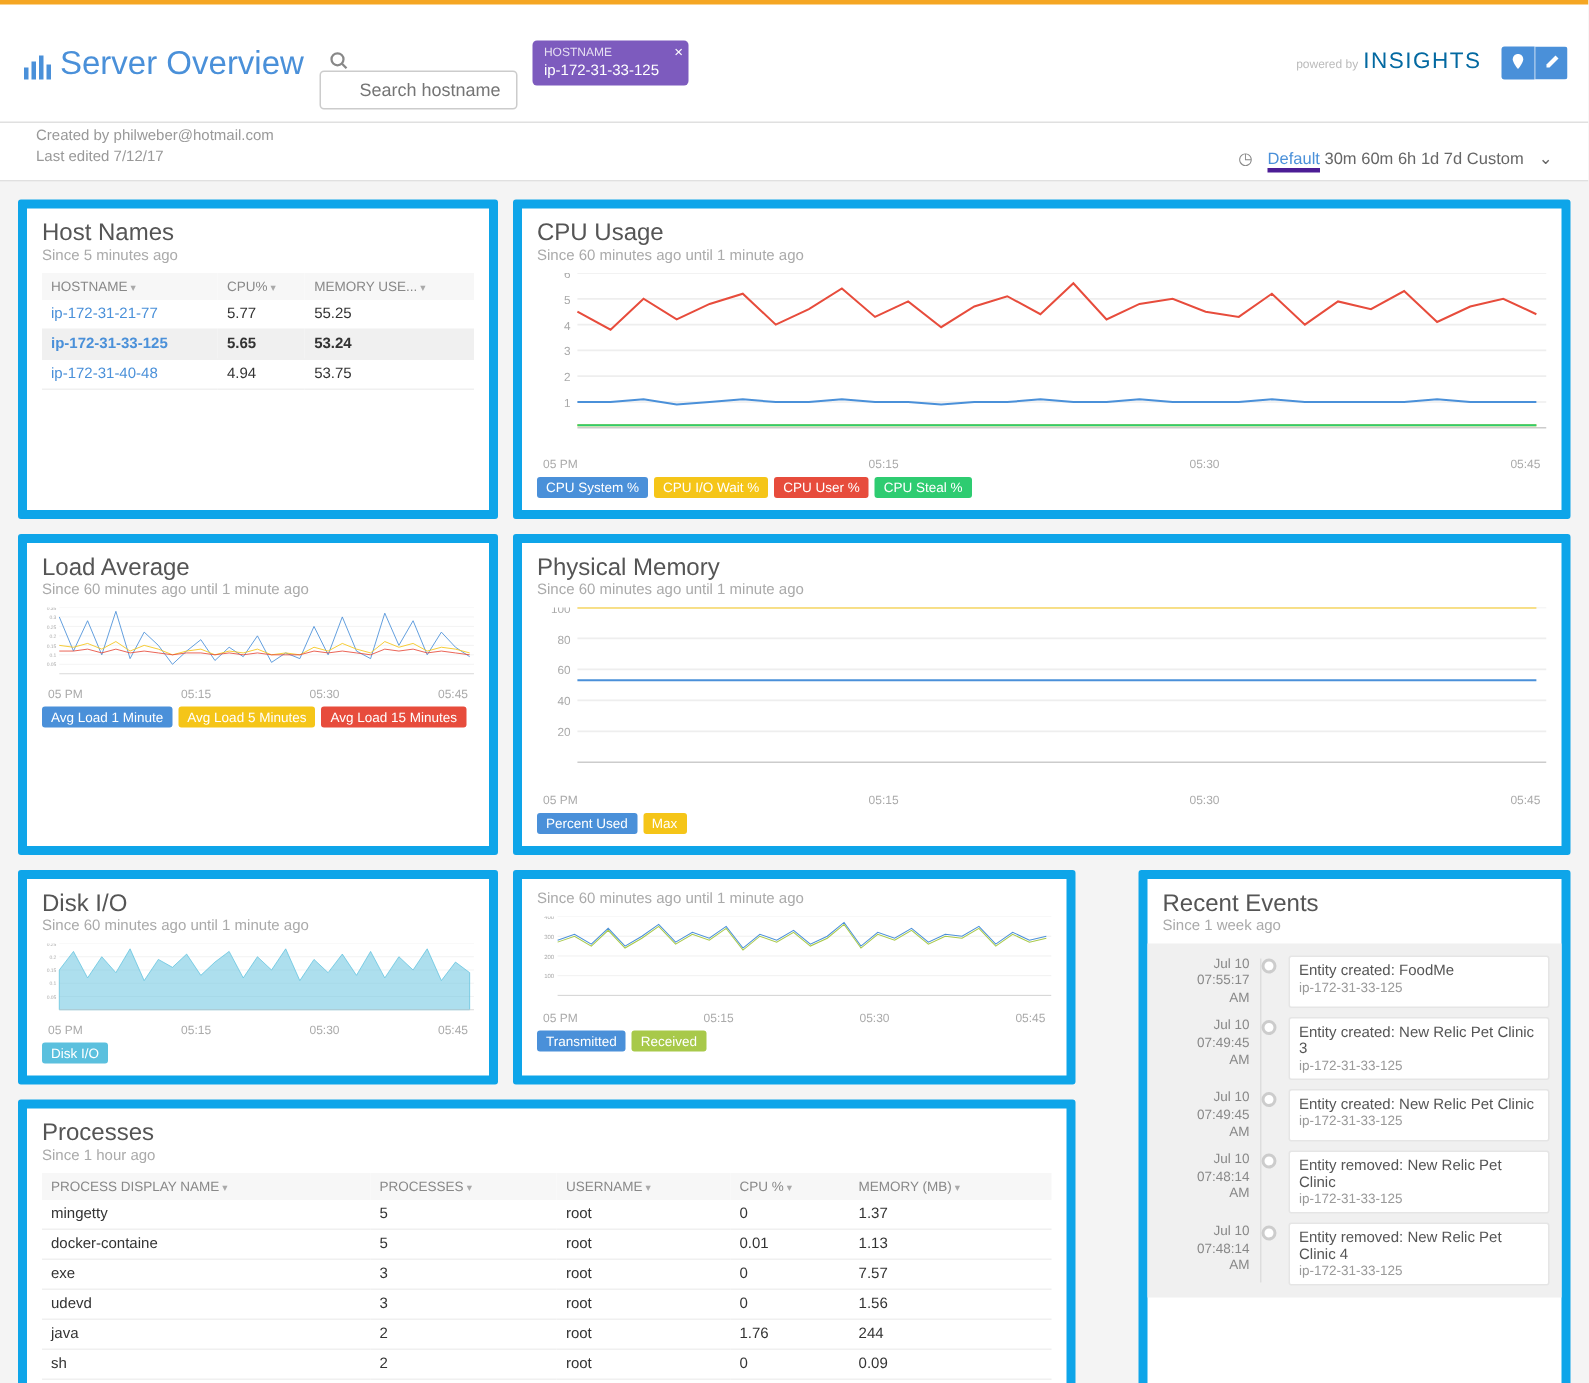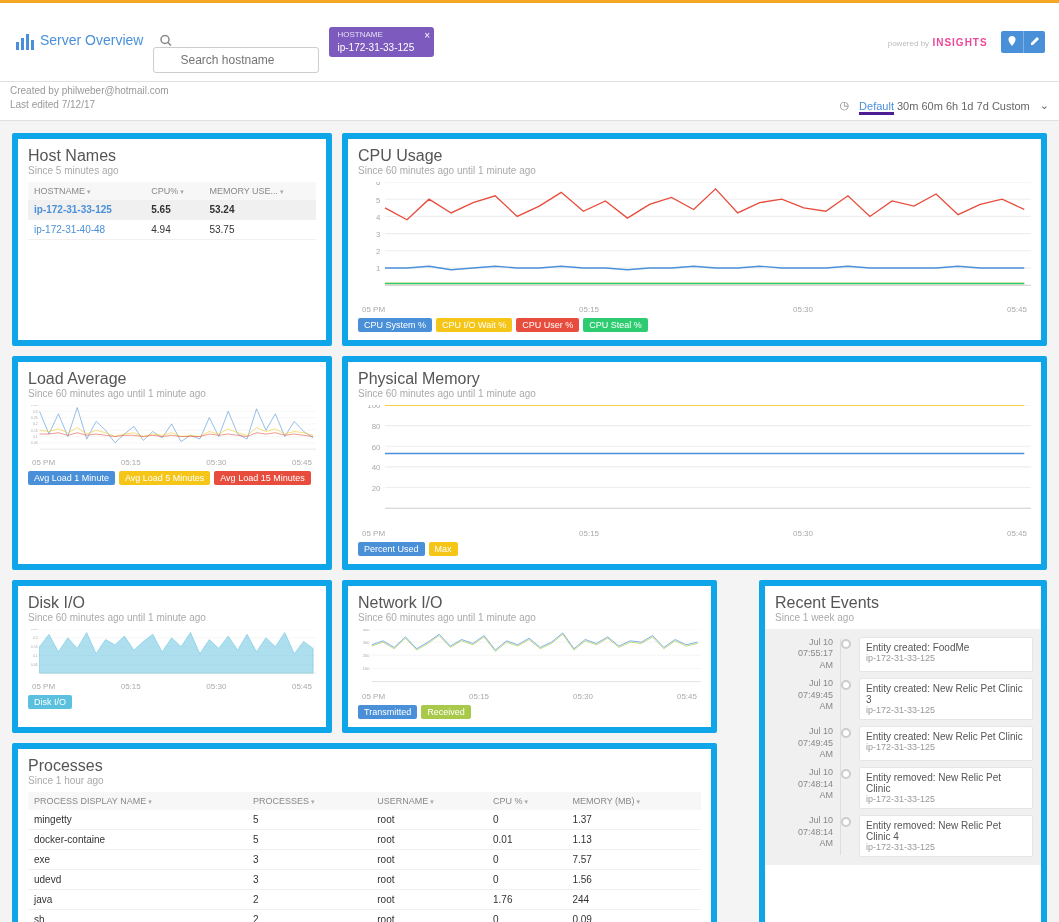--- a/index.html
+++ b/index.html
@@ -1,33 +1,33 @@
 <!DOCTYPE html>
 <html><head>
 <meta charset="utf-8">
 <style>
 * { box-sizing: border-box; margin: 0; padding: 0; }
 body { font-family: -apple-system, "Helvetica Neue", Arial, sans-serif; background: #f4f4f4; color: #333; font-size: 12px; }
 .topbar { border-top: 3px solid #f5a623; background: #fff; padding: 8px 14px; display: flex; align-items: center; gap: 10px; border-bottom: 1px solid #e0e0e0; }
-.title { color: #4a90d9; font-size: 14px; font-weight: 300; display: flex; align-items: flex-start; gap: 6px; }
+.title { color: #4a90d9; font-size: 22px; font-weight: 300; display: flex; align-items: flex-end; gap: 6px; }
 .title-icon svg { display: block; }
 .search-wrap { position: relative; }
-.search { border: 1px solid #ccc; border-radius: 3px; padding: 5px 8px 5px 26px; width: 166px; font-size: 12px; margin-top: 36px; }
+.search { border: 1px solid #ccc; border-radius: 3px; padding: 5px 8px 5px 26px; width: 132px; font-size: 12px; margin-top: 36px; }
 .search-wrap .sicon { position: absolute; left: 7px; top: 50%; transform: translateY(-50%); color: #888; }
 .chip { background: #7d5bbe; color: #fff; border-radius: 3px; padding: 3px 20px 3px 8px; font-size: 10px; position: relative; line-height: 1.3; }
 .chip .label { display: block; font-size: 8px; opacity: .8; text-transform: uppercase; }
 .chip .close { position: absolute; right: 4px; top: 2px; cursor: pointer; font-size: 10px; }
 .brand { margin-left: auto; text-align: right; }
 .brand .pw { font-size: 8px; color: #bbb; }
-.brand .ins { font-size: 10px; color: #ec4899; letter-spacing: 1px; font-weight: 700; }
+.brand .ins { font-size: 15px; color: #0369a1; letter-spacing: 1px; font-weight: 400; }
 .brand-actions { display: inline-flex; gap: 0; margin-left: 10px; }
 .brand-actions button { width: 22px; height: 22px; border: none; color: #fff; cursor: pointer; font-size: 11px; }
 .brand-actions button:first-child { background: #4a90d9; border-radius: 2px 0 0 2px; }
 .brand-actions button:last-child { background: #4a90d9; border-radius: 0 2px 2px 0; border-left: 1px solid rgba(255,255,255,.3); }
-.meta { padding: 2px 10px 8px; color: #999; font-size: 10px; background: #fff; border-bottom: 1px solid #e0e0e0; display: flex; }
+.meta { padding: 2px 24px 8px; color: #999; font-size: 10px; background: #fff; border-bottom: 1px solid #e0e0e0; display: flex; }
 .meta-left { line-height: 1.4; }
 .time-picker { margin-left: auto; align-self: flex-end; display: flex; gap: 10px; align-items: center; font-size: 11px; color: #666; }
 .time-picker span { cursor: pointer; }
 .time-picker .active { color: #4a90d9; border-bottom: 3px solid #4c1d95; }
 .time-picker .clock { color: #888; }
 .grid { padding: 12px; display: grid; grid-template-columns: 320px 1fr 320px; gap: 10px; }
 .card { background: #fff; border: 6px solid #0ea5e9; border-radius: 2px; padding: 8px 10px; }
 .card h2 { font-size: 16px; font-weight: 400; color: #555; }
 .card .sub { font-size: 10px; color: #aaa; margin-bottom: 6px; }
 .span2 { grid-column: 2 / span 2; }
@@ -116,20 +116,25 @@
     <div class="sub">Since 5 minutes ago</div>
     <table>
       <thead>
           <tr id="hn-head">
             <th>HOSTNAME<span class="sort">▾</span></th>
             <th>CPU%<span class="sort">▾</span></th>
             <th>MEMORY USE...<span class="sort">▾</span></th>
           </tr>
         </thead>
       <tbody id="hn-body">
+          <tr class="">
+    <td class="link">ip-172-31-21-77</td>
+    <td>5.77</td>
+    <td>55.25</td>
+          </tr>
           <tr class="selected">
     <td class="link">ip-172-31-33-125</td>
     <td>5.65</td>
     <td>53.24</td>
           </tr>
           <tr class="">
     <td class="link">ip-172-31-40-48</td>
     <td>4.94</td>
     <td>53.75</td>
           </tr>
@@ -261,21 +266,20 @@
         <span>05:15</span>
         <span>05:30</span>
         <span>05:45</span>
       </div>
       <div class="legend">
         <span style="background:#5bc0de">Disk I/O</span>
       </div>
     </div>
 
   <div class="card">
-      <h2>Network I/O</h2>
     <div class="sub">Since 60 minutes ago until 1 minute ago</div>
     <svg class="chart-svg" viewBox="0 0 600 110">
         <line x1="24" y1="69" x2="600" y2="69" stroke="#eee"></line>
         <text x="20" y="72" font-size="7" fill="#aaa" text-anchor="end">100</text>
         <line x1="24" y1="46" x2="600" y2="46" stroke="#eee"></line>
         <text x="20" y="49" font-size="7" fill="#aaa" text-anchor="end">200</text>
         <line x1="24" y1="23" x2="600" y2="23" stroke="#eee"></line>
         <text x="20" y="26" font-size="7" fill="#aaa" text-anchor="end">300</text>
         <line x1="24" y1="0" x2="600" y2="0" stroke="#eee"></line>
         <text x="20" y="3" font-size="7" fill="#aaa" text-anchor="end">400</text>

